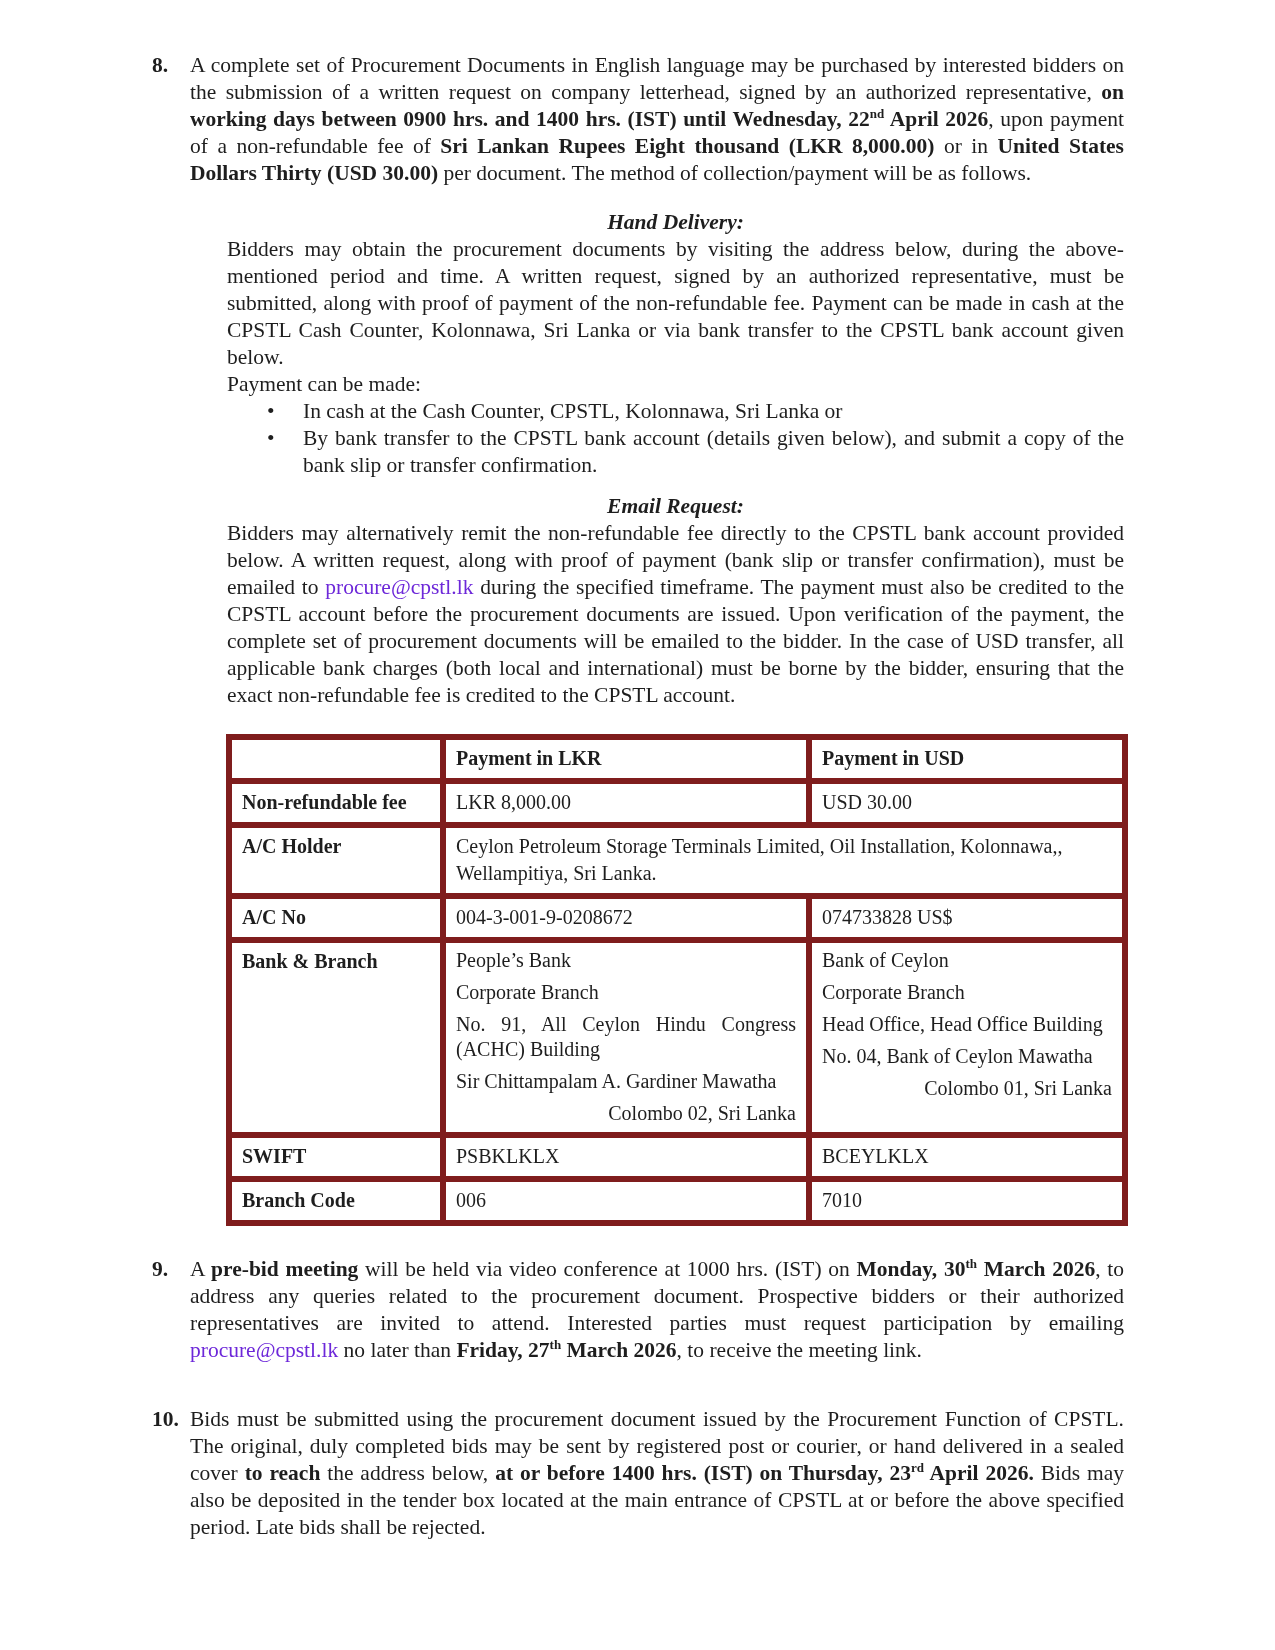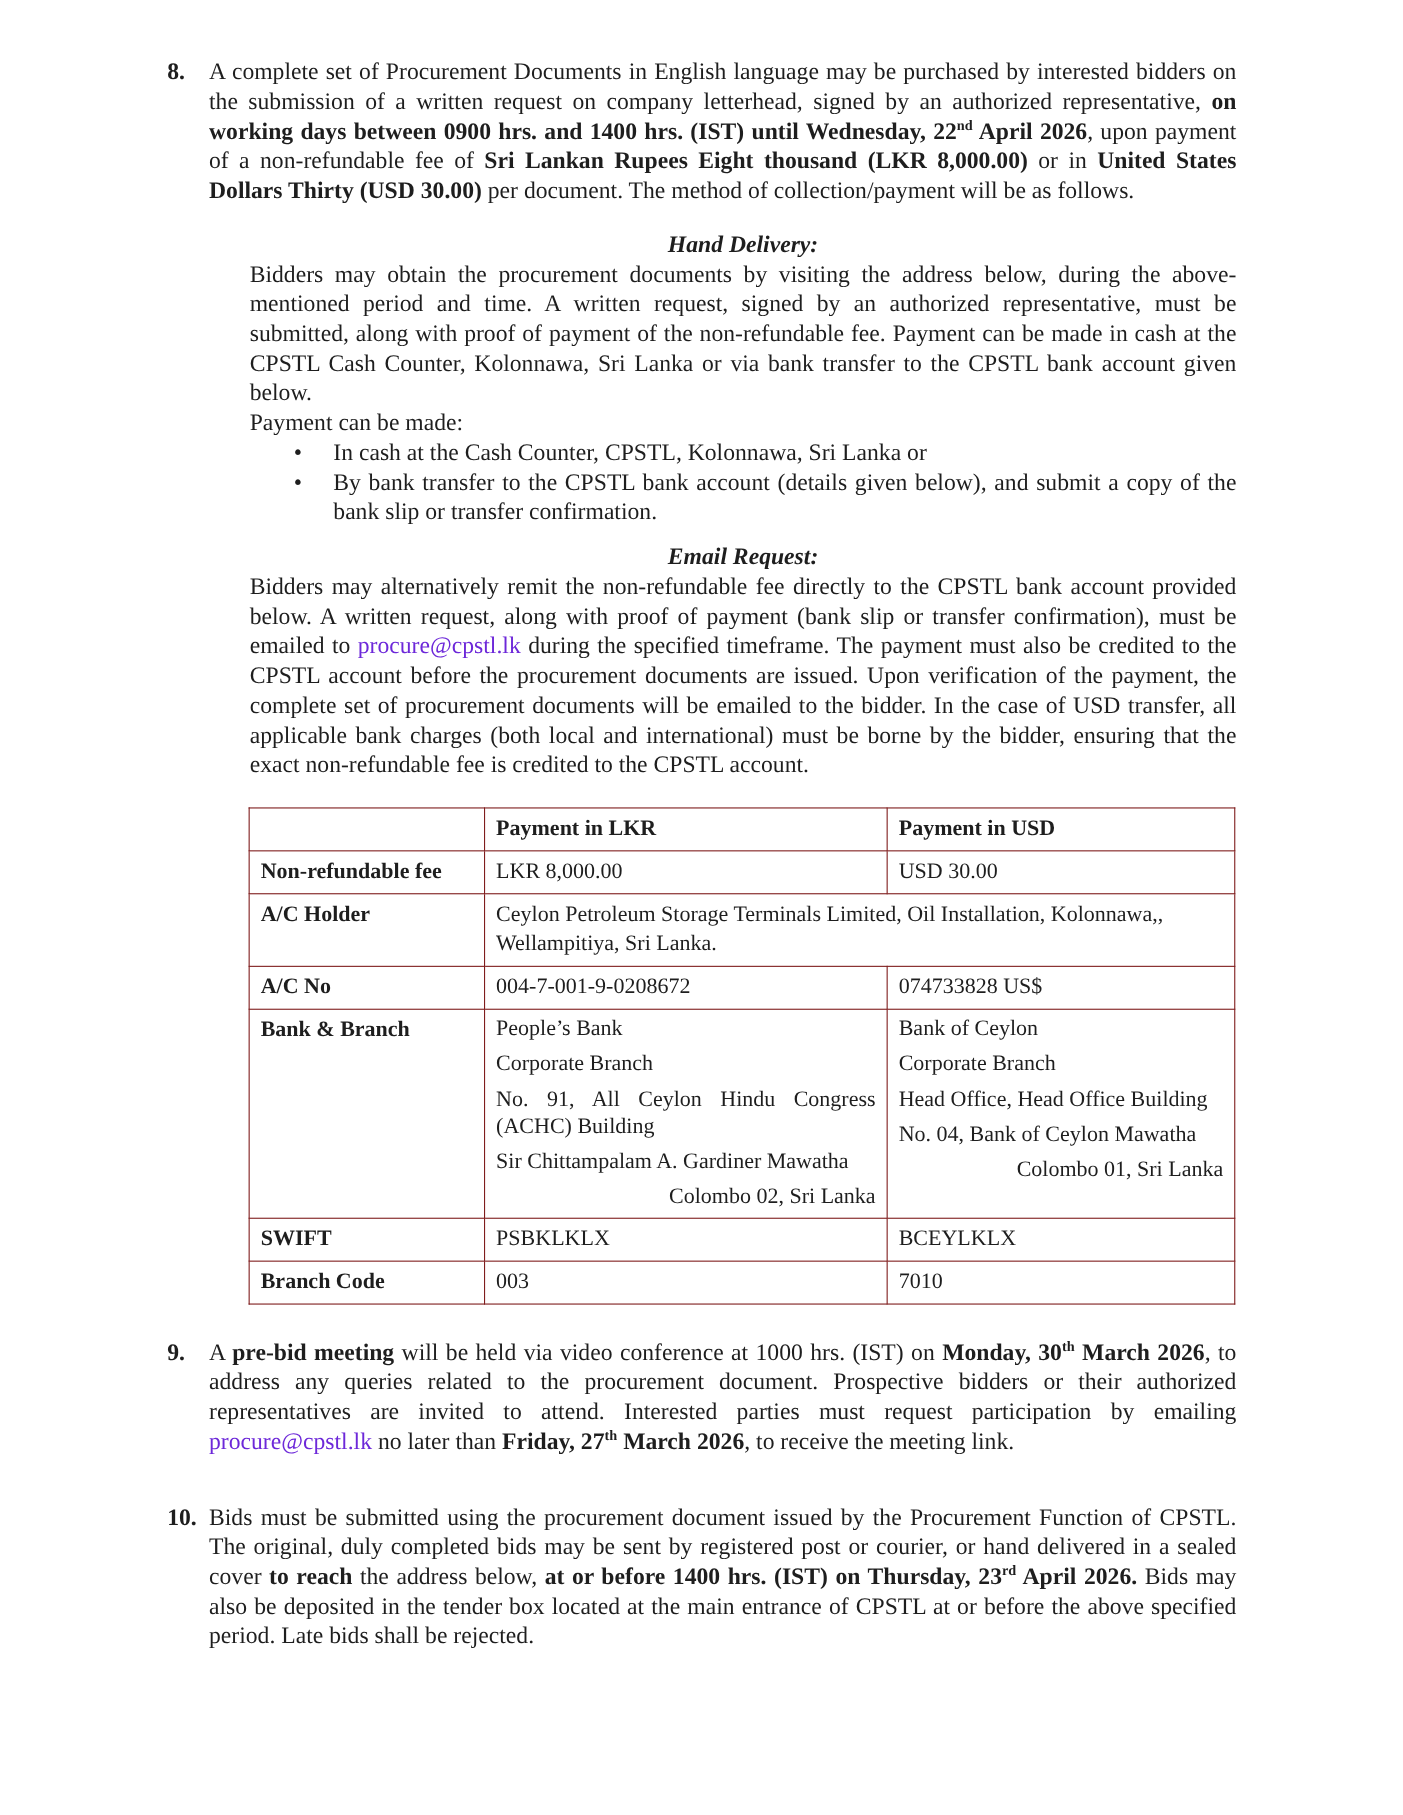--- a/index.html
+++ b/index.html
@@ -30,21 +30,21 @@
   .link { color: #6d28d9; cursor: pointer; }
   sup { font-size: 13px; line-height: 0; vertical-align: super; }
   b { font-weight: bold; }
 
   table.pay-table {
     margin: 25px 0 0 36px; width: 896px;
     border-collapse: collapse; font-size: 20px; line-height: 27px;
     table-layout: fixed;
   }
   .pay-table td {
-    border: 1px solid #7f1d1d; padding: 5px 10px 6px 10px;
+    border: 6px solid #7f1d1d; padding: 5px 10px 6px 10px;
     vertical-align: top; text-align: left; overflow: hidden;
   }
   .pay-table .lbl { font-weight: bold; }
   .pay-table .hdr { font-weight: bold; }
   .bank-cell p { margin: 0 0 7px; line-height: 25px; }
   .bank-cell p:last-child { margin-bottom: 0; text-align: right; }
 
   .item9  { margin-top: 30px; }
   .item10 { margin-top: 42px; }
 </style>
@@ -95,21 +95,21 @@
           <td class="lbl">Non-refundable fee</td>
           <td>LKR 8,000.00</td>
           <td>USD 30.00</td>
         </tr>
         <tr>
           <td class="lbl">A/C Holder</td>
           <td class="just" colspan="2">Ceylon Petroleum Storage Terminals Limited, Oil Installation, Kolonnawa,, Wellampitiya, Sri Lanka.</td>
         </tr>
         <tr>
           <td class="lbl">A/C No</td>
-          <td>004-7-001-9-0208672</td>
+          <td>004-3-001-9-0208672</td>
           <td>074733828 US$</td>
         </tr>
         <tr>
           <td class="lbl">Bank &amp; Branch</td>
           <td class="bank-cell">
             <p>People’s Bank</p>
             <p>Corporate Branch</p>
             <p class="just">No. 91, All Ceylon Hindu Congress (ACHC) Building</p>
             <p>Sir Chittampalam A. Gardiner Mawatha</p>
             <p>Colombo 02, Sri Lanka</p>
@@ -122,21 +122,21 @@
             <p>Colombo 01, Sri Lanka</p>
           </td>
         </tr>
         <tr>
           <td class="lbl">SWIFT</td>
           <td>PSBKLKLX</td>
           <td>BCEYLKLX</td>
         </tr>
         <tr>
           <td class="lbl">Branch Code</td>
-          <td>003</td>
+          <td>006</td>
           <td>7010</td>
         </tr>
       </tbody>
         </table>
     </div>
   </div>
 
   <div class="item item9">
     <div class="num">9.</div>
     <div class="body">

